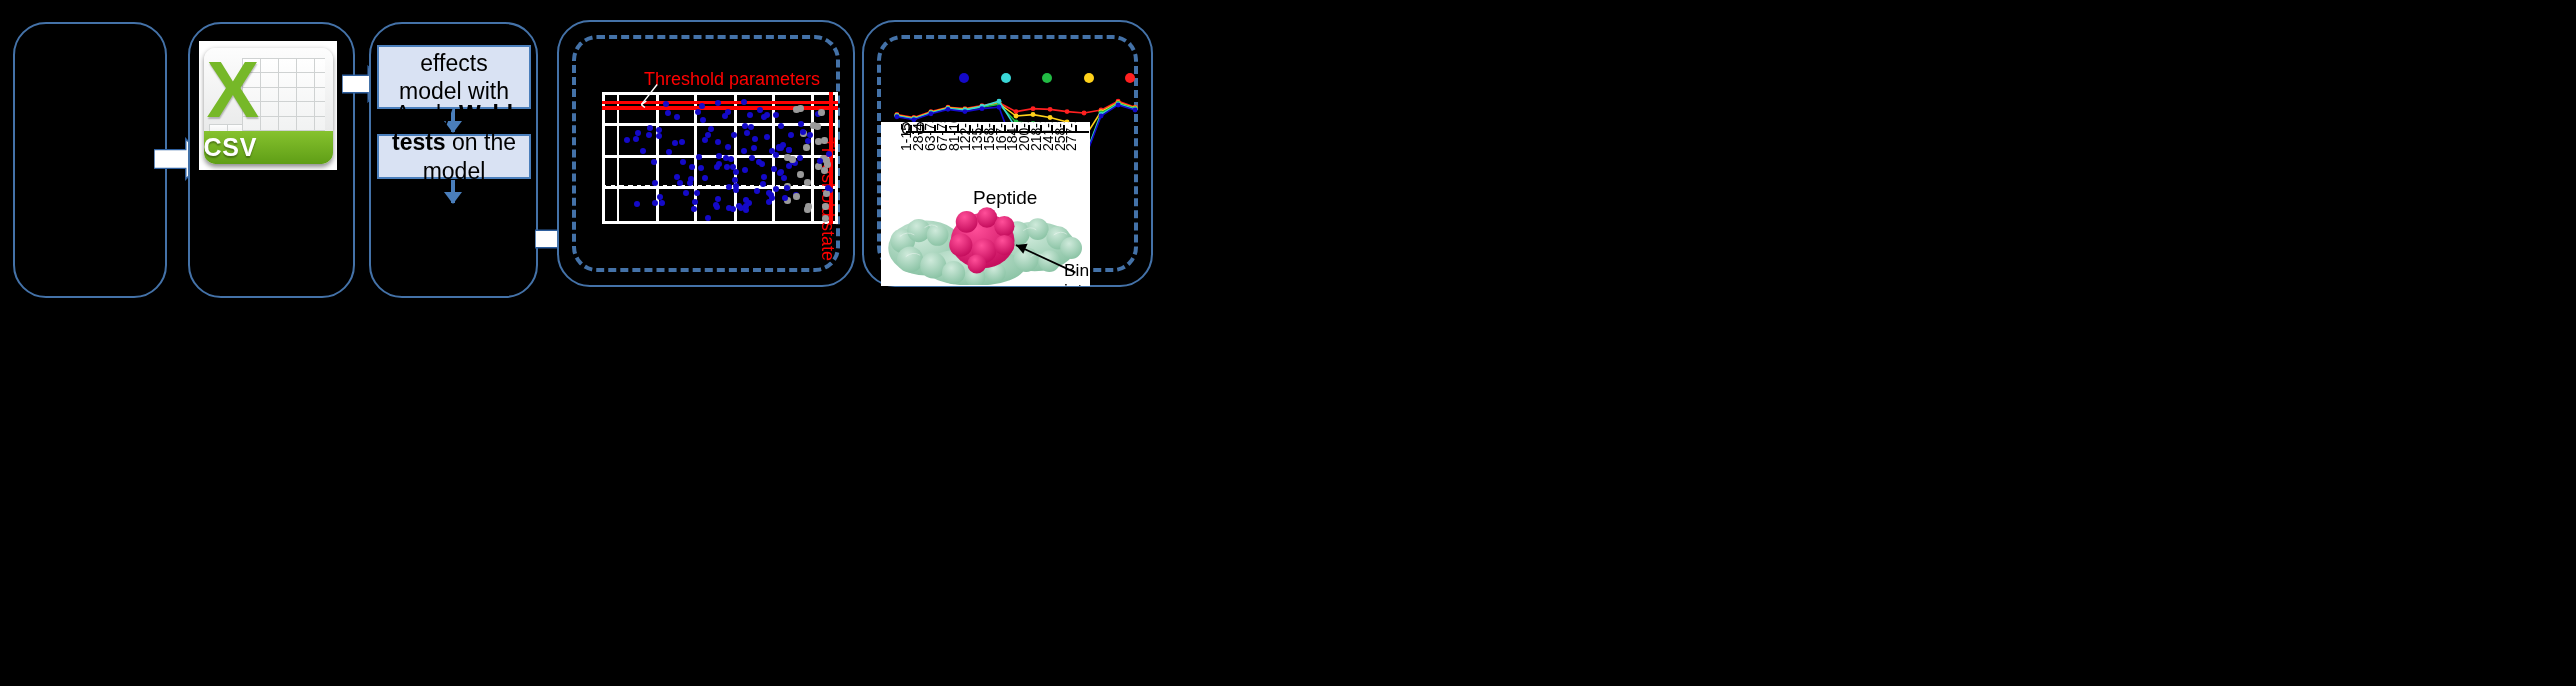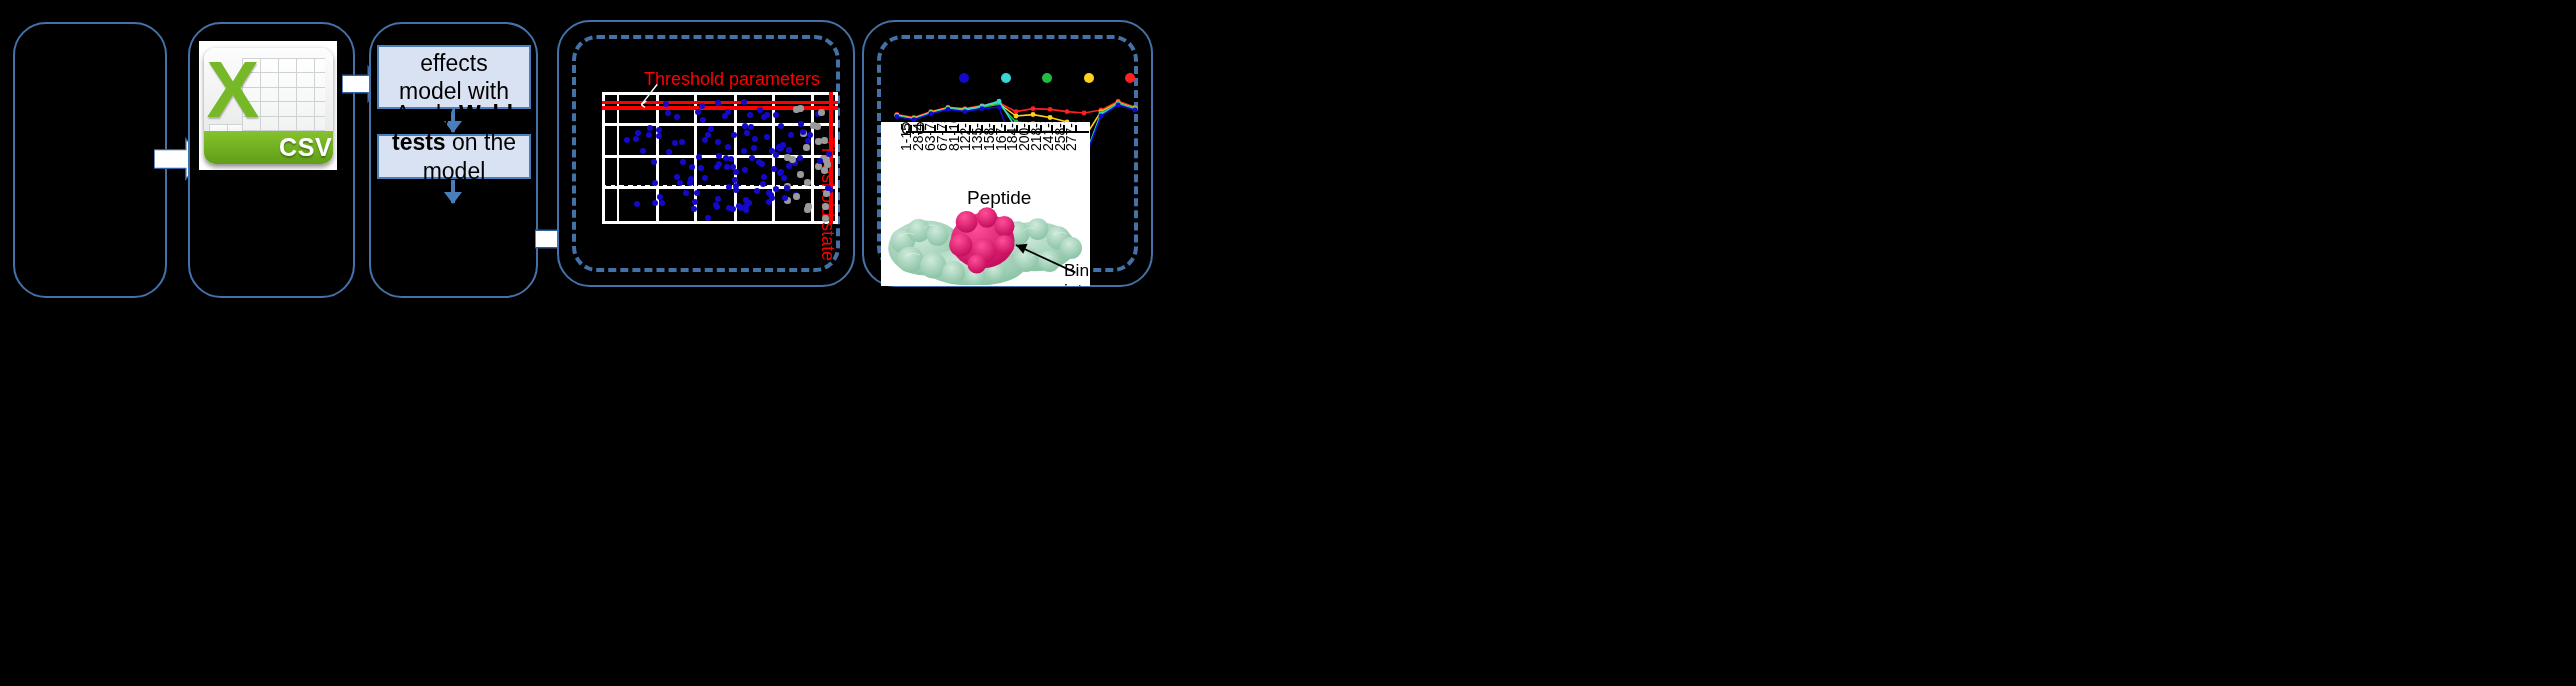--- a/index.html
+++ b/index.html
@@ -65,21 +65,21 @@
   .csv-x {
     position: absolute; left: 2.9px; top: 2.9px;
     font-size: 79px; font-weight: bold; color: #76b828;
     font-family: "Liberation Sans", sans-serif;
     line-height: 1; z-index: 3;
     text-shadow: 0.7px 1.5px 1.5px rgba(0,0,0,.25);
   }
   .csv-band {
     position: absolute; left:0; right:0; bottom:0; height: 33px;
     background: linear-gradient(#86c22e, #5f9e16);
-    display:flex; align-items:center; justify-content:flex-end;
+    display:flex; align-items:center; justify-content:flex-start;
   }
   .csv-band span {
     color:#fff; font-size: 25px; font-weight: bold; letter-spacing: 0.7px;
     text-shadow: 0 1.5px 1.5px rgba(0,0,0,.3);
   }
 
   
   .flowbox {
     position: absolute;
     background: #d9e2f3;
@@ -497,21 +497,21 @@
         <div class="pep-lab" style="left: 104px; top: 13px;">135-144</div>
         <div class="pep-lab" style="left: 116px; top: 13px;">158-166</div>
         <div class="pep-lab" style="left: 128px; top: 13px;">167-180</div>
         <div class="pep-lab" style="left: 139px; top: 13px;">184-199</div>
         <div class="pep-lab" style="left: 151px; top: 13px;">200-214</div>
         <div class="pep-lab" style="left: 163px; top: 13px;">218-237</div>
         <div class="pep-lab" style="left: 175px; top: 13px;">241-257</div>
         <div class="pep-lab" style="left: 187px; top: 13px;">258-266</div>
         <div class="pep-lab" style="left: 198px; top: 13px;">277-284</div>
       </div>
-    <div class="axis-title" style="left:86px; top:65px;text-align:right;">Peptide</div>
+    <div class="axis-title" style="left:92px; top:65px;text-align:right;">Peptide</div>
 
     <svg class="protein" style="left:0px; top:81px;" width="209" height="82" viewBox="0 0 288 113">
       <defs>
         <radialGradient id="gLight" cx="40%" cy="30%" r="70%">
           <stop offset="0%" stop-color="#cfeadb"></stop>
           <stop offset="100%" stop-color="#8cc4a6"></stop>
         </radialGradient>
         <radialGradient id="pLight" cx="40%" cy="28%" r="70%">
           <stop offset="0%" stop-color="#ff4f99"></stop>
           <stop offset="100%" stop-color="#c70f5f"></stop>

